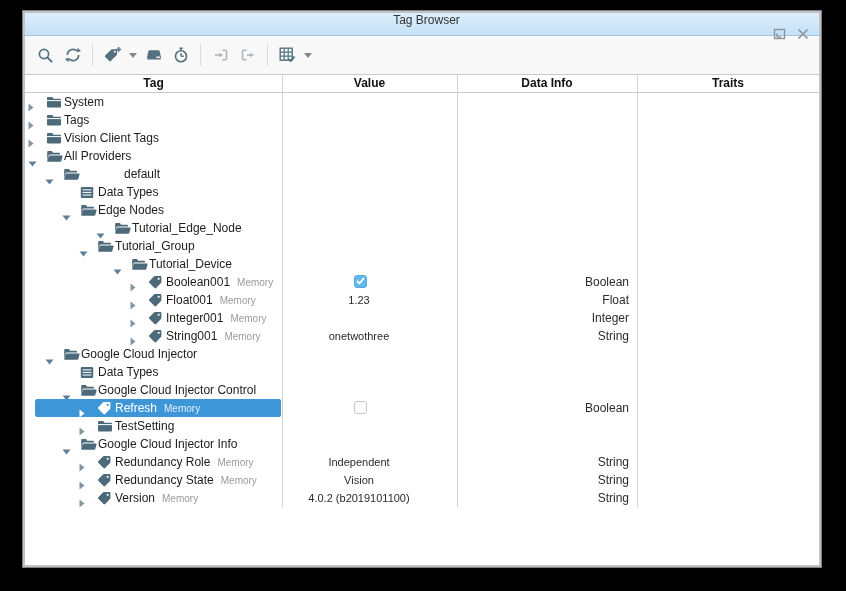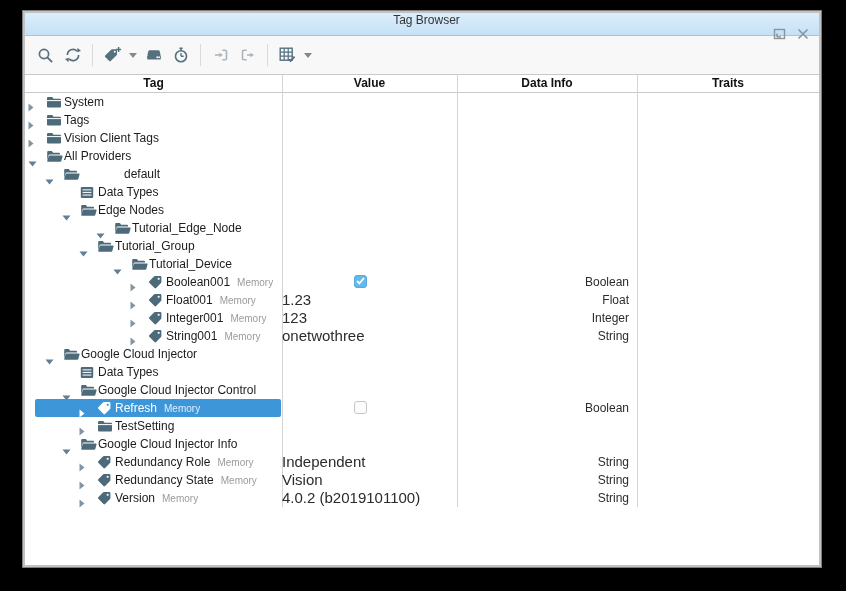--- a/index.html
+++ b/index.html
@@ -40,22 +40,22 @@
   .row.selected .cell-tag::before{
     content:"";position:absolute;left:10px;width:246px;top:0;bottom:0;
     background:#3d96d8;border-radius:2px;
   }
   .tree-arrow{position:absolute;top:5px;}
   .tree-icon{position:absolute;top:2px;}
   .tree-label{position:absolute;top:0;line-height:18px;font-size:12px;color:#1c1c1c;white-space:nowrap;}
   .row.selected .tree-label{color:#fff;}
   .tag-badge{font-size:10px;color:#9b9b9b;margin-left:7px;}
   .row.selected .tag-badge{color:#e2eefa;}
-  .cell-value{position:absolute;left:257px;top:0;width:175px;height:18px;text-align:left;
-    padding-right:21px;box-sizing:border-box;line-height:18px;font-size:15px;color:#2b2b2b;}
+  .cell-value{position:absolute;left:257px;top:0;width:175px;height:18px;text-align:center;
+    padding-right:21px;box-sizing:border-box;line-height:18px;font-size:11px;color:#2b2b2b;}
   .cell-dt{position:absolute;left:432px;top:0;width:180px;height:18px;text-align:right;
     padding-right:8px;box-sizing:border-box;line-height:18px;font-size:12px;color:#2b2b2b;}
   .chk{position:absolute;left:72px;top:2px;width:13px;height:13px;border-radius:3px;box-sizing:border-box;}
   .chk.checked{background:#64b9ec;border:1px solid #55aadf;}
   .chk.unchecked{background:#fcfcfc;border:1px solid #c6c6c6;}
   .chk svg{display:block;margin:1px auto 0;}
 </style>
 </head>
 <body>
 
@@ -339,21 +339,20 @@
           <div class="cell-tag">
             <span class="tree-arrow" style="left: 105px;"><svg width="6" height="9" viewBox="0 0 6 9">
                 <polygon points="0.5,0.5 5.5,4.5 0.5,8.5" fill="#8295a3"></polygon>
               </svg></span>
             <span class="tree-icon" style="left: 123px;"><svg width="15" height="15" viewBox="0 0 15 15">
                 <path d="M1.3,6.2 L6.2,1.3 Q6.6,0.9 7.2,0.9 H12.3 Q13.4,0.9 13.4,2 V7.1 Q13.4,7.7 13,8.1 L8.1,13 Q7.3,13.8 6.5,13 L1.3,7.8 Q0.5,7 1.3,6.2 z" fill="#4d6a7a"></path>
                 <circle cx="10.7" cy="3.8" r="1.15" fill="#eef3f6"></circle>
               </svg></span>
             <span class="tree-label" style="left: 141px;">Integer001<span class="tag-badge">Memory</span></span>
           </div>
-          <div class="cell-value">123</div>
           <div class="cell-dt">Integer</div>
         </div>
         <div class="row">
           <div class="cell-tag">
             <span class="tree-arrow" style="left: 105px;"><svg width="6" height="9" viewBox="0 0 6 9">
                 <polygon points="0.5,0.5 5.5,4.5 0.5,8.5" fill="#8295a3"></polygon>
               </svg></span>
             <span class="tree-icon" style="left: 123px;"><svg width="15" height="15" viewBox="0 0 15 15">
                 <path d="M1.3,6.2 L6.2,1.3 Q6.6,0.9 7.2,0.9 H12.3 Q13.4,0.9 13.4,2 V7.1 Q13.4,7.7 13,8.1 L8.1,13 Q7.3,13.8 6.5,13 L1.3,7.8 Q0.5,7 1.3,6.2 z" fill="#4d6a7a"></path>
                 <circle cx="10.7" cy="3.8" r="1.15" fill="#eef3f6"></circle>

